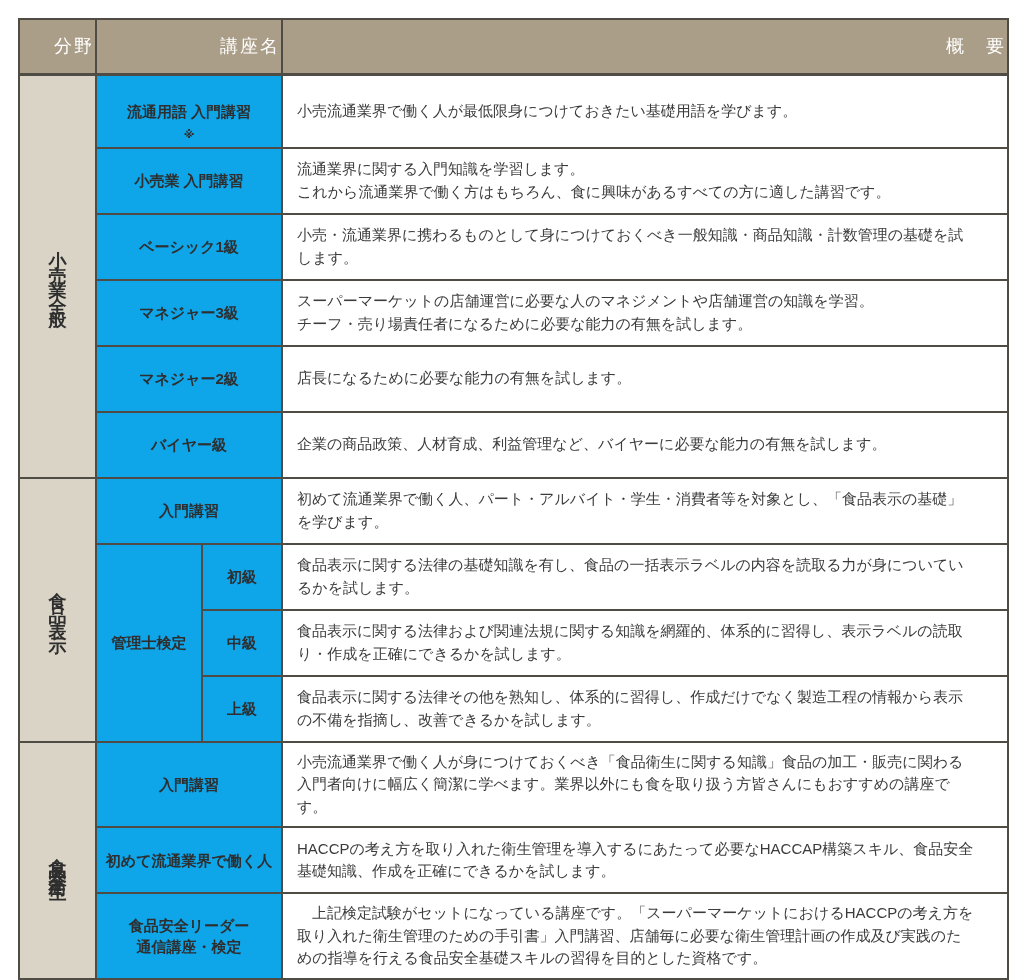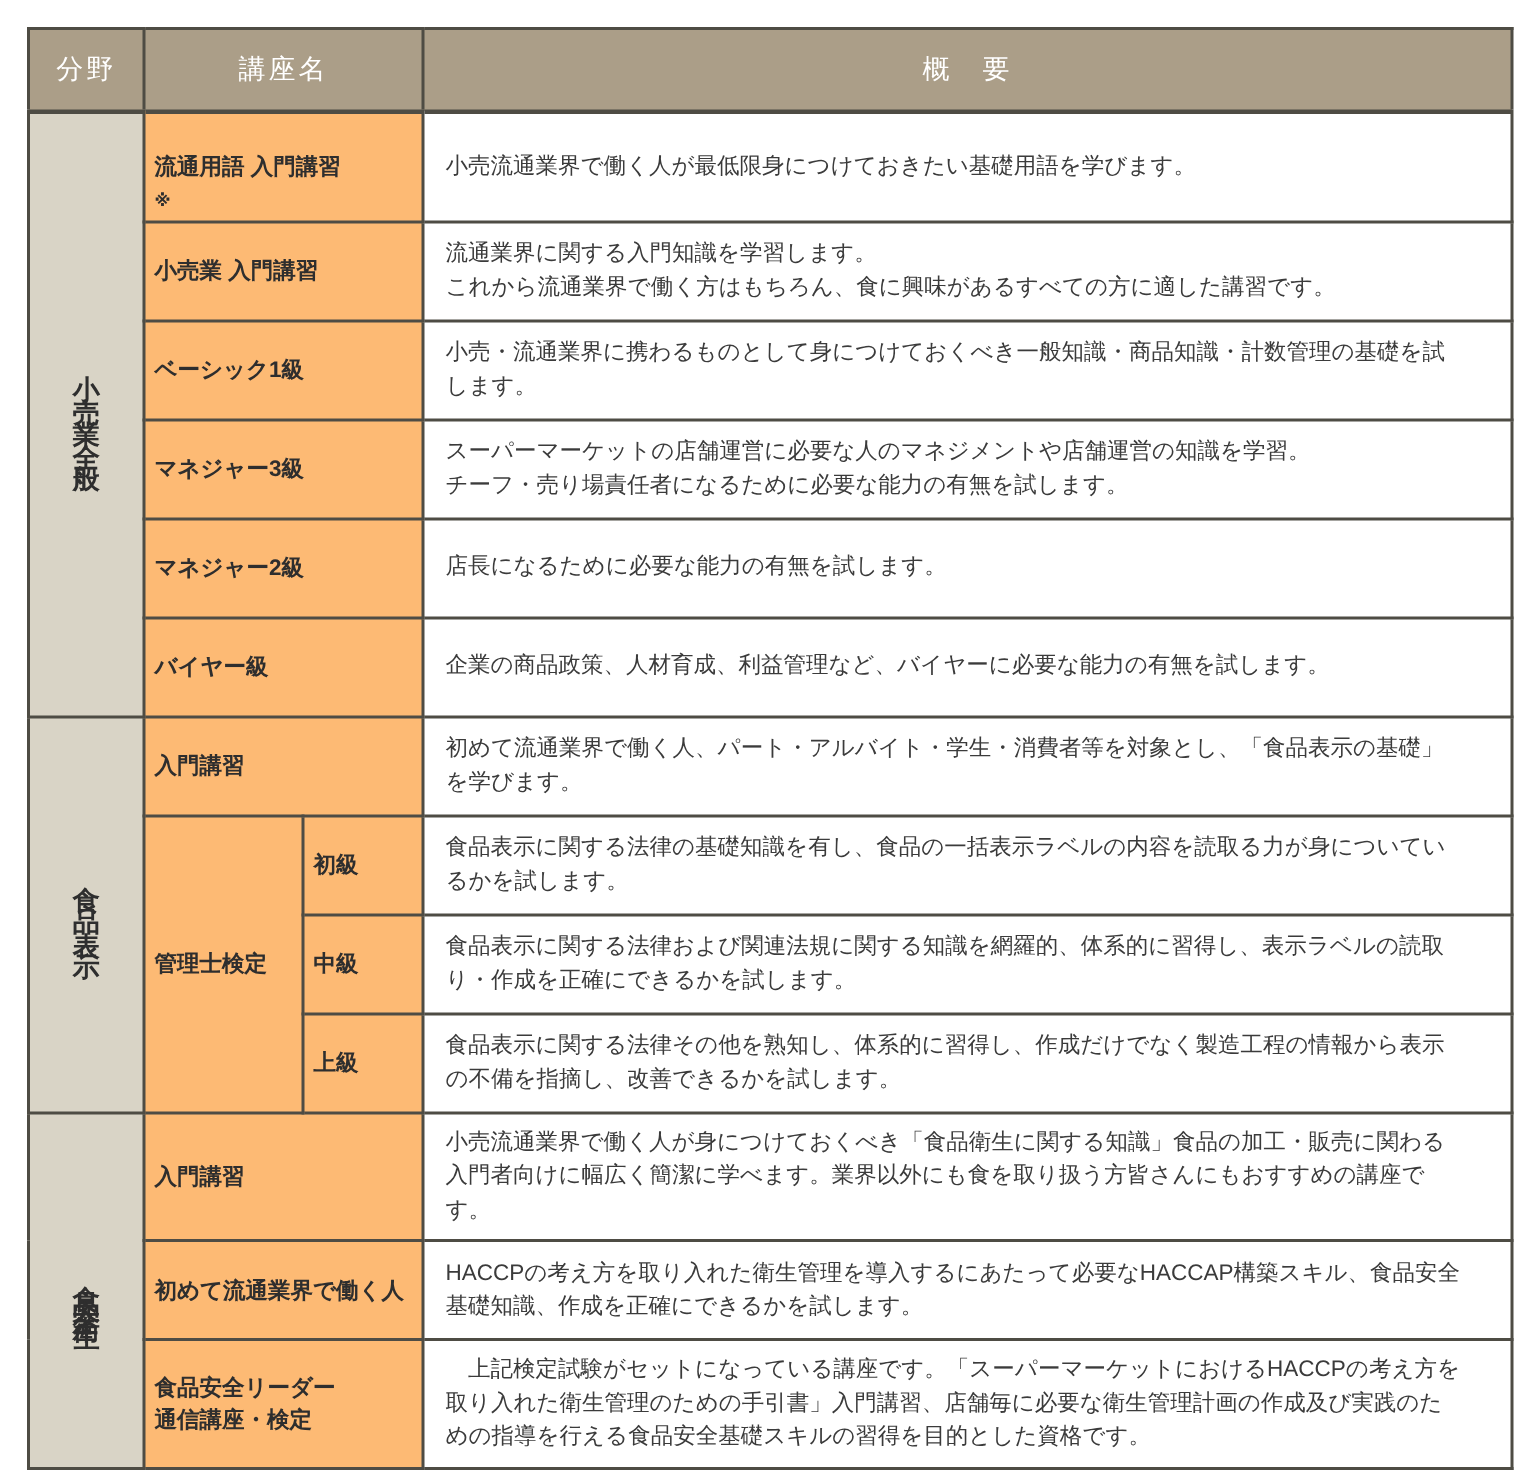--- a/index.html
+++ b/index.html
@@ -27,21 +27,21 @@
     box-sizing: border-box;
     vertical-align: middle;
   }
   
   .course-table thead tr { height: 55px; }
   .course-table thead th {
     background: #ab9e88;
     color: #ffffff;
     font-size: 18px;
     font-weight: normal;
-    text-align: center;
+    text-align: right;
     letter-spacing: 2px;
     border-bottom: 3px solid #4e4c44;
   }
   
   .course-table tbody tr { height: 66px; }
   .course-table tbody tr.tall { height: 78px; }
   
   td.field {
     background: #d9d4c6;
     text-align: center;
@@ -53,22 +53,22 @@
     font-weight: bold;
     font-size: 18px;
     color: #2e2e2e;
     line-height: 1;
   }
   td.field .sp-wide  { letter-spacing: 0.85em; }
   td.field .sp-mid   { letter-spacing: 0.85em; }
   td.field .sp-tight { letter-spacing: 0.28em; }
   
   td.course, td.group, td.level {
-    background: #fdba74;
-    text-align: left;
+    background: #0ea5e9;
+    text-align: center;
     font-weight: bold;
     font-size: 15px;
     color: #2e2e2e;
     white-space: pre-line;
     line-height: 1.4;
     padding: 4px 6px;
   }
   td.course .note {
     font-size: 11px;
     font-weight: bold;

